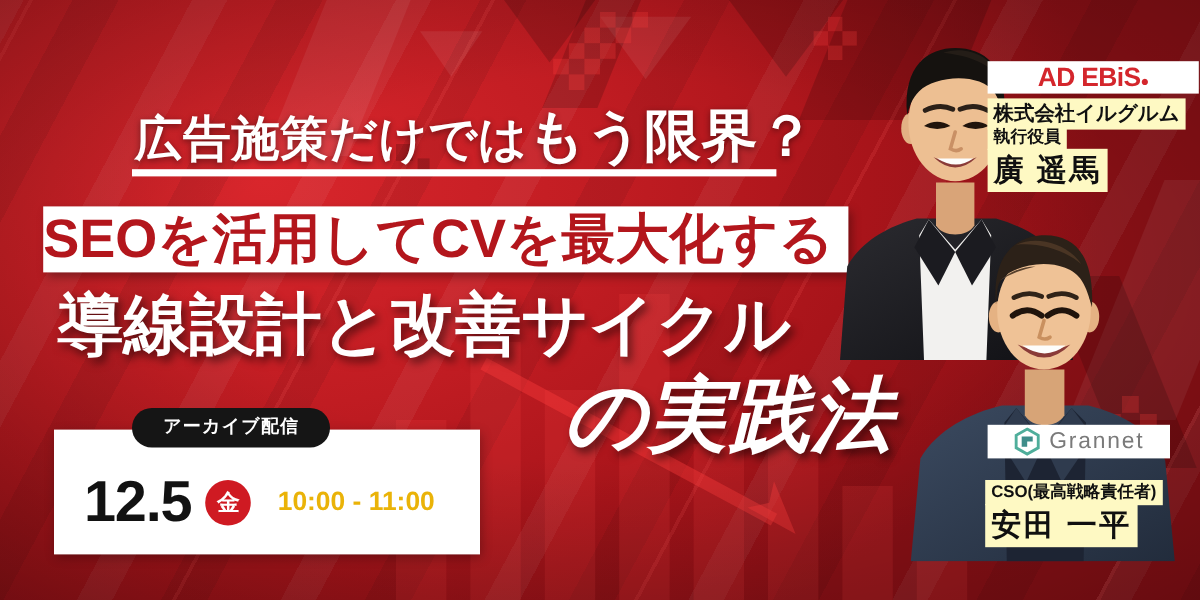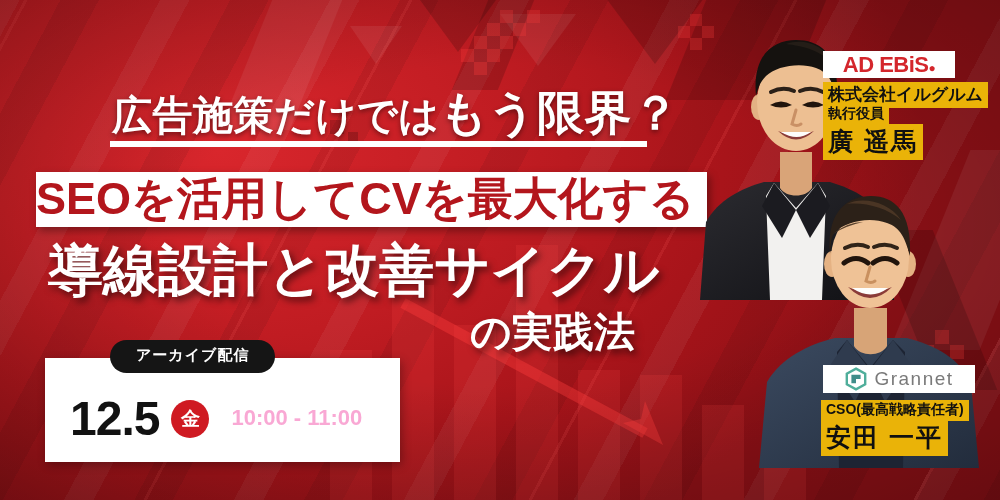--- a/index.html
+++ b/index.html
@@ -85,23 +85,24 @@
   }
 
   .headline-3 {
     position:absolute; left:48px; top:243px;
     font-size:55px; font-weight:700; color:#ffffff;
     line-height:1.0; white-space:nowrap;
     text-shadow:3px 4px 7px rgba(0,0,0,0.55);
   }
   .headline-4 {
     position:absolute; left:470px; top:312px;
-    font-size:41px; font-weight:700; color:#ffffff;
+    font-size:68px; font-weight:700; color:#ffffff;
     line-height:1.0; white-space:nowrap;
     text-shadow:3px 4px 7px rgba(0,0,0,0.55);
+    font-style:italic;
   }
 
   
   .date-card {
     position:absolute; left:45px; top:358px;
     width:355px; height:104px;
     background:#ffffff;
     box-shadow:2px 3px 9px rgba(0,0,0,0.30);
   }
   .archive-badge {
@@ -124,54 +125,54 @@
   }
   .day-circle {
     width:38px; height:38px; border-radius:50%;
     background:#cf1a22; color:#ffffff;
     display:flex; align-items:center; justify-content:center;
     font-size:19px; font-weight:700;
     flex:0 0 auto;
   }
   .times { margin-left:10px; }
   .time-line {
-    font-size:22px; font-weight:700; color:#f9a8d4; line-height:1.30;
+    font-size:22px; font-weight:700; color:#eab308; line-height:1.30;
     letter-spacing:0px; white-space:nowrap;
   }
 
   
   .photo {
     position:absolute;
     overflow:hidden;
   }
   .photo svg { display:block; }
 
   .photo-1 { left:690px; top:10px; width:215px; height:290px; z-index:3; }
   .photo-2 { left:755px; top:168px; width:230px; height:300px; z-index:4; }
 
   
   .logo-box {
     position:absolute;
     background:#ffffff;
     display:flex; align-items:center; justify-content:center;
     z-index:7;
   }
-  .adebis-box { left:823px; top:51px; width:132px; height:27px; }
+  .adebis-box { left:823px; top:51px; width:176px; height:27px; }
   .adebis-text {
     font-size:22px; font-weight:700; color:#d4262c;
     letter-spacing:-0.5px; line-height:1;
   }
   .adebis-dot { font-size:12px; vertical-align:baseline; }
 
-  .grannet-box { left:823px; top:365px; width:152px; height:28px; gap:6px; }
+  .grannet-box { left:823px; top:354px; width:152px; height:28px; gap:6px; }
   .grannet-text { font-size:19px; color:#7a7a7a; letter-spacing:1.5px; font-weight:400; }
 
   .info-line {
     position:absolute;
-    background:#eab308; color:#101010;
+    background:#fef9c3; color:#101010;
     font-weight:700; white-space:nowrap;
     padding:1px 5px 2px 5px;
     z-index:7;
   }
   .i1-company { left:823px; top:82px;  font-size:17px; }
   .i1-title   { left:823px; top:104px; font-size:14px; }
   .i1-name    { left:823px; top:124px; font-size:25px; letter-spacing:2px; }
 
   .i2-company { left:821px; top:379px; font-size:16px; }
   .i2-title   { left:821px; top:400px; font-size:14px; }

